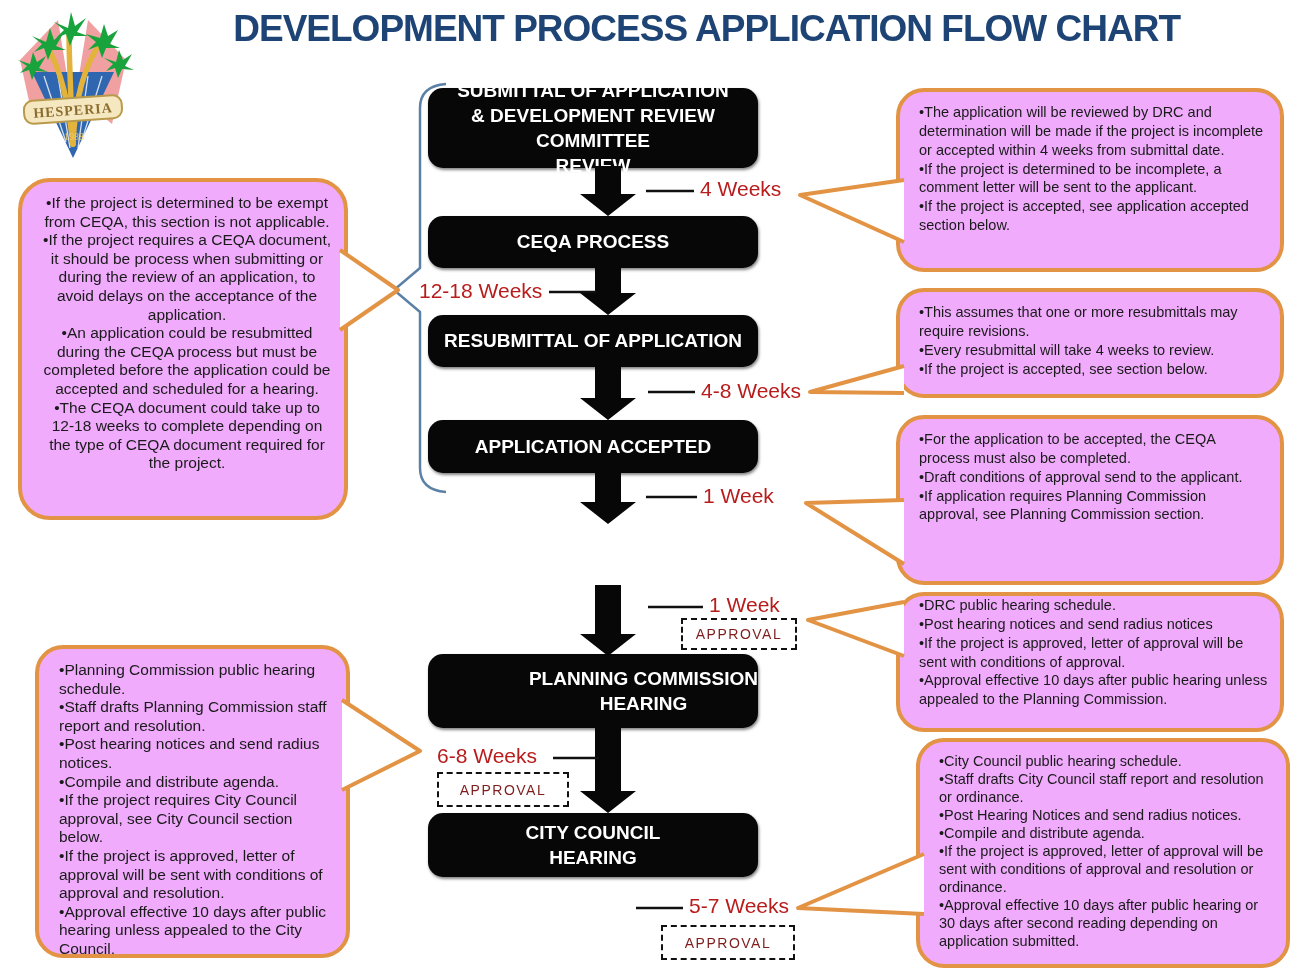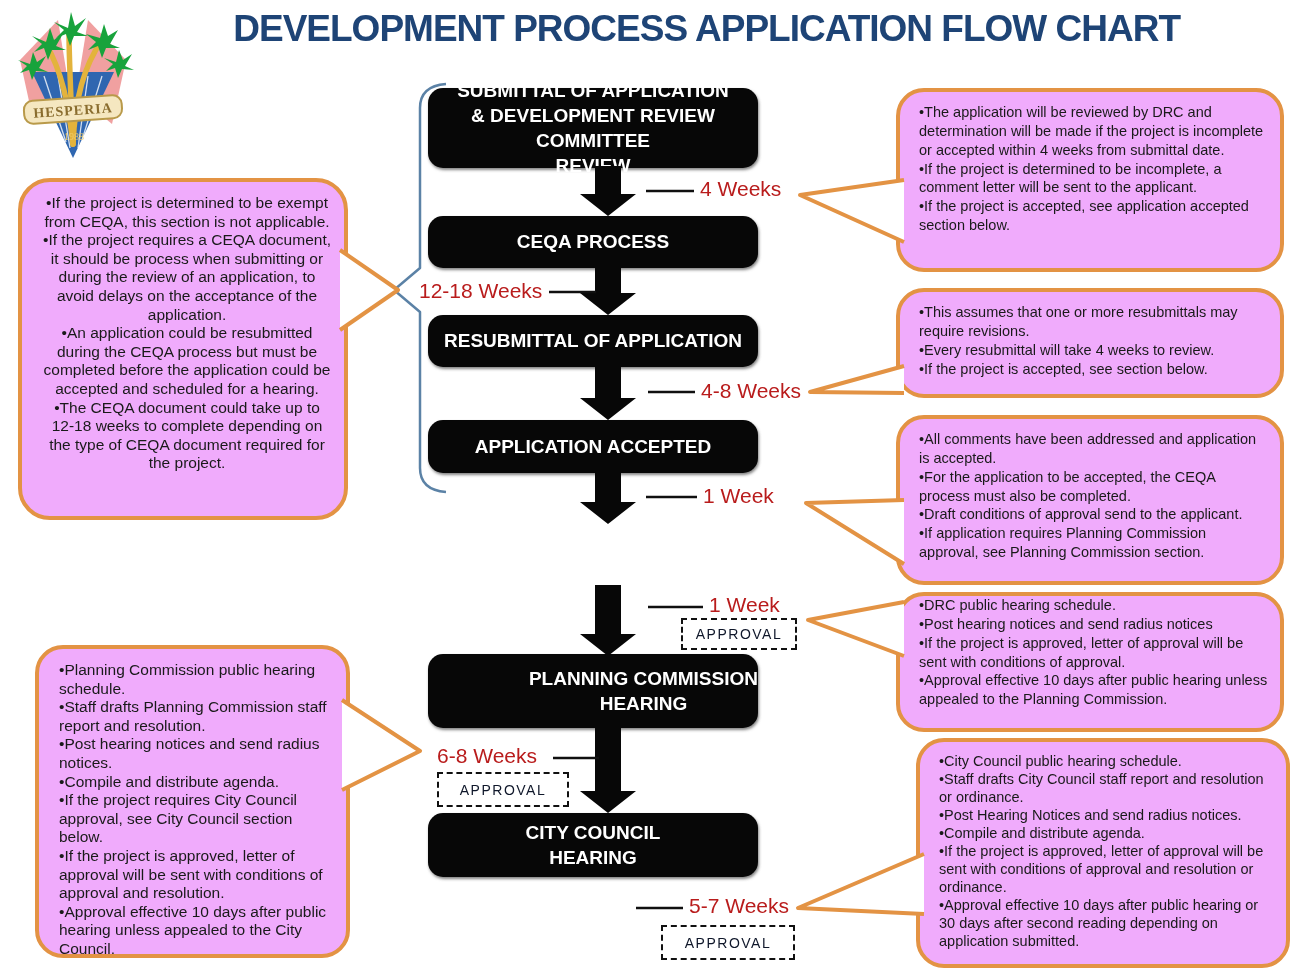--- a/index.html
+++ b/index.html
@@ -20,21 +20,21 @@
     color:#fff;font-weight:bold;font-size:19px;line-height:1.32;
     box-shadow:1px 2px 3px rgba(90,90,90,.75);
   }
   .flow-box span{white-space:pre-line;}
   
   .duration{position:absolute;font-size:21px;color:#b91c1c;white-space:nowrap;}
   
   .approval{
     position:absolute;border:2px dashed #111;background:#fff;
     display:flex;align-items:center;justify-content:center;
-    font-size:14px;letter-spacing:1.5px;color:#0f172a;
+    font-size:14px;letter-spacing:1.5px;color:#7f1d1d;
   }
   
   .bubble{
     position:absolute;background:#f0abfc;border:4px solid #E39344;border-radius:28px;
     box-sizing:border-box;z-index:1;
   }
   .bubble .bullets{width:100%;height:100%;box-sizing:border-box;}
   .bubble-left .bullets{padding:12px 12px 10px 20px;font-size:15.5px;line-height:1.2;}
   .bubble-right .bullets{padding:11px 12px 9px 19px;font-size:14.5px;line-height:1.3;}
   #callout-right-5 .bullets{line-height:1.24;}
@@ -145,21 +145,20 @@
   </div>
   <div class="bubble bubble-right" id="callout-right-2" style="left:896px;top:288px;width:388px;height:110px;">
     <div class="bullets">
         <div class="bullet">This assumes that one or more resubmittals may require revisions.</div>
         <div class="bullet">Every resubmittal will take 4 weeks to review.</div>
         <div class="bullet">If the project is accepted, see section below.</div>
       </div>
   </div>
   <div class="bubble bubble-right" id="callout-right-3" style="left:896px;top:415px;width:388px;height:170px;">
     <div class="bullets">
-        <div class="bullet">All comments have been addressed and application is accepted.</div>
         <div class="bullet">For the application to be accepted, the CEQA process must also be completed.</div>
         <div class="bullet">Draft conditions of approval send to the applicant.</div>
         <div class="bullet">If application requires Planning Commission approval, see Planning Commission section.</div>
       </div>
   </div>
   <div class="bubble bubble-right" id="callout-right-4" style="left:896px;top:592px;width:388px;height:140px;">
     <div class="bullets">
         <div class="bullet">DRC public hearing schedule.</div>
         <div class="bullet">Post hearing notices and send radius notices</div>
         <div class="bullet">If the project is approved, letter of approval will be sent with conditions of approval.</div>

